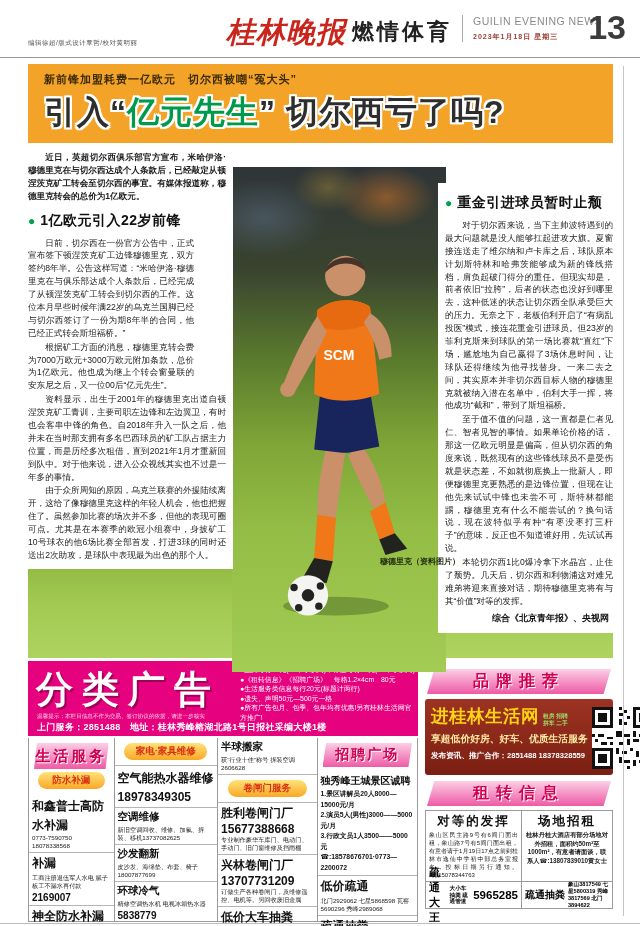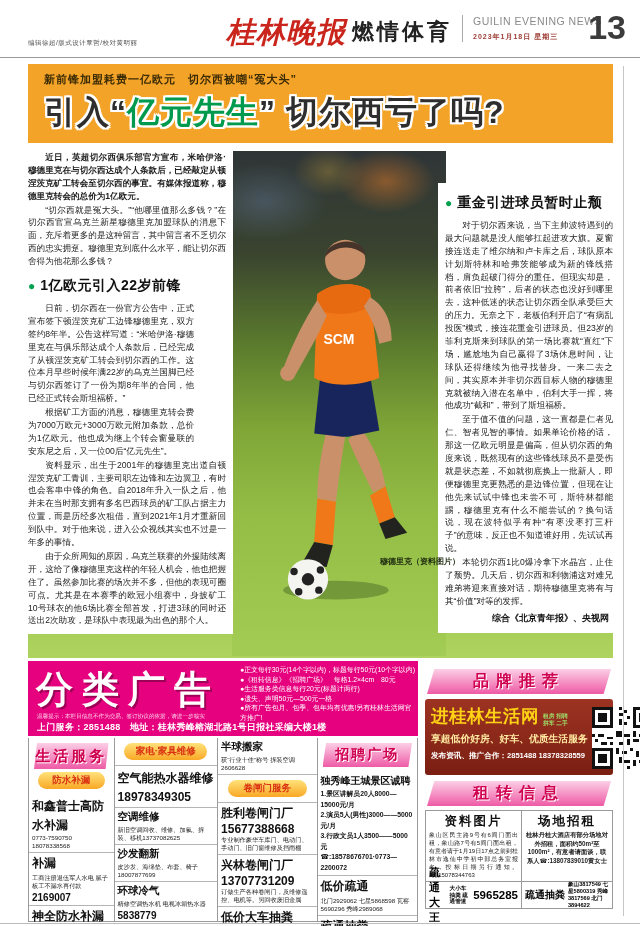--- a/index.html
+++ b/index.html
@@ -19,21 +19,21 @@
 
   
   .banner { position:absolute; top:64px; left:28px; width:585px; height:79px; background:#f4a329; padding:8px 16px 0 16px; }
   .kicker { font-size:11px; font-weight:bold; color:#3c2c05; letter-spacing:1px; }
   .headline { margin-top:4px; font-size:32px; font-weight:900; color:#2e2e2e; letter-spacing:1px; white-space:nowrap;
     text-shadow:-2px -2px 0 #fff,2px -2px 0 #fff,-2px 2px 0 #fff,2px 2px 0 #fff,-2px 0 0 #fff,2px 0 0 #fff,0 -2px 0 #fff,0 2px 0 #fff; }
   .headline .green { color:#009a4e; }
 
   
   .article { position:absolute; top:147px; left:28px; width:585px; height:511px; background:#fff; }
-  .photo { position:absolute; left:204px; top:4px; width:214px; height:505px; z-index:1;
+  .photo { position:absolute; left:204px; top:20px; width:214px; height:505px; z-index:1;
     background:
       radial-gradient(70px 45px at 72% 6%, rgba(224,122,40,.5), transparent 70%),
       radial-gradient(90px 55px at 15% 10%, rgba(96,116,146,.45), transparent 70%),
       radial-gradient(50px 35px at 45% 4%, rgba(200,160,60,.35), transparent 70%),
       linear-gradient(180deg,#2f3537 0%,#39432f 20%,#5a7a2d 38%,#7fa637 55%,#94bd46 72%,#a3cc54 100%); }
   .grass { position:absolute; left:0; top:412px; width:585px; height:99px; z-index:0;
     background:linear-gradient(180deg,#8db83e 0%,#a2ca52 45%,#aed45f 100%); }
   .player-svg { position:absolute; left:14px; top:38px; width:186px; height:452px; }
   .caption { position:absolute; left:352px; top:409px; z-index:3; font-size:8px; color:#1e2b10; font-weight:bold; }
 
@@ -166,21 +166,20 @@
         <circle cx="40" cy="236" r="4" fill="#222"></circle>
         <circle cx="31" cy="231" r="2.4" fill="#222"></circle>
         <circle cx="48" cy="230" r="2.4" fill="#222"></circle>
         <circle cx="34" cy="244" r="2.4" fill="#222"></circle>
         <circle cx="47" cy="243" r="2.4" fill="#222"></circle>
       </svg>
     </div>
 
     <div class="col-left bodytext">
       <p class="lead">近日，英超切尔西俱乐部官方宣布，米哈伊洛·穆德里克在与切尔西达成个人条款后，已经敲定从顿涅茨克矿工转会至切尔西的事宜。有媒体报道称，穆德里克转会的总价为1亿欧元。</p>
-      <p>“切尔西就是冤大头。”“他哪里值那么多钱？”在切尔西官宣乌克兰新星穆德里克加盟球队的消息下面，充斥着更多的是这种留言，其中留言者不乏切尔西的忠实拥趸。穆德里克到底什么水平，能让切尔西舍得为他花那么多钱？</p>
       <div class="sec-h">
         <span class="dot">●</span>
         <span class="txt">1亿欧元引入22岁前锋</span>
       </div>
       <div class="intrude"></div>
       <p>日前，切尔西在一份官方公告中，正式宣布签下顿涅茨克矿工边锋穆德里克，双方签约8年半。公告这样写道：“米哈伊洛·穆德里克在与俱乐部达成个人条款后，已经完成了从顿涅茨克矿工转会到切尔西的工作。这位本月早些时候年满22岁的乌克兰国脚已经与切尔西签订了一份为期8年半的合同，他已经正式转会斯坦福桥。”</p>
       <p>根据矿工方面的消息，穆德里克转会费为7000万欧元+3000万欧元附加条款，总价为1亿欧元。他也成为继上个转会窗曼联的安东尼之后，又一位00后“亿元先生”。</p>
       <p>资料显示，出生于2001年的穆德里克出道自顿涅茨克矿工青训，主要司职左边锋和左边翼卫，有时也会客串中锋的角色。自2018年升入一队之后，他并未在当时那支拥有多名巴西球员的矿工队占据主力位置，而是历经多次租借，直到2021年1月才重新回到队中。对于他来说，进入公众视线其实也不过是一年多的事情。</p>
       <p>由于众所周知的原因，乌克兰联赛的外援陆续离开，这给了像穆德里克这样的年轻人机会，他也把握住了。虽然参加比赛的场次并不多，但他的表现可圈可点。尤其是在本赛季的欧冠小组赛中，身披矿工10号球衣的他6场比赛全部首发，打进3球的同时还送出2次助攻，是球队中表现最为出色的那个人。</p>
     </div>
@@ -338,21 +337,21 @@
           <path fill="#111" d="M9 0h1v1H9zM11 1h1v1h-1zM9 2h2v1H9zM12 3h1v1h-1zM9 4h1v2H9zM11 5h1v1h-1zM0 9h1v1H0zM2 9h2v1H2zM5 10h2v1H5zM1 11h1v1H1zM3 12h2v1H3zM6 12h1v1H6zM8 8h2v2H8zM11 9h2v1h-2zM14 8h1v2h-1zM16 9h2v1h-2zM19 8h2v1h-2zM12 11h1v2h-1zM9 12h2v1H9zM14 11h2v1h-2zM17 12h2v1h-2zM20 11h1v2h-1zM8 14h1v2H8zM10 15h2v1h-2zM13 14h1v1h-1zM15 15h1v2h-1zM17 14h2v1h-2zM20 14h1v1h-1zM9 17h1v2H9zM11 18h2v1h-2zM14 18h1v2h-1zM16 18h2v1h-2zM19 17h1v1h-1zM18 20h2v1h-2zM12 20h1v1h-1z"></path>
         </svg>
       </div>
 
       <div class="ribbon rent-ribbon">
           <span>租转信息</span>
         </div>
 
       <div class="rent-row">
         <div class="rent-cell shop">
-          <div class="rent-title">资料图片</div>
+          <div class="rent-title">对等的发挥</div>
           <div class="rent-body">象山区民主路9号有6间门面出租，象山路7号有5间门面出租，有意者请于1月19日17点之前到桂林市逸仙中学初中部总务室报名，投标日期另行通知。☎.15078344763</div>
         </div>
         <div class="rent-cell venue">
           <div class="rent-title">场地招租</div>
           <div class="rent-body center">桂林丹桂大酒店有部分场地对外招租，面积约50m²至1000m²，有意者请面谈，联系人☎:13807839010黄女士</div>
         </div>
       </div>
 
       <div class="bottom-row">
         <div class="b-cell king">

